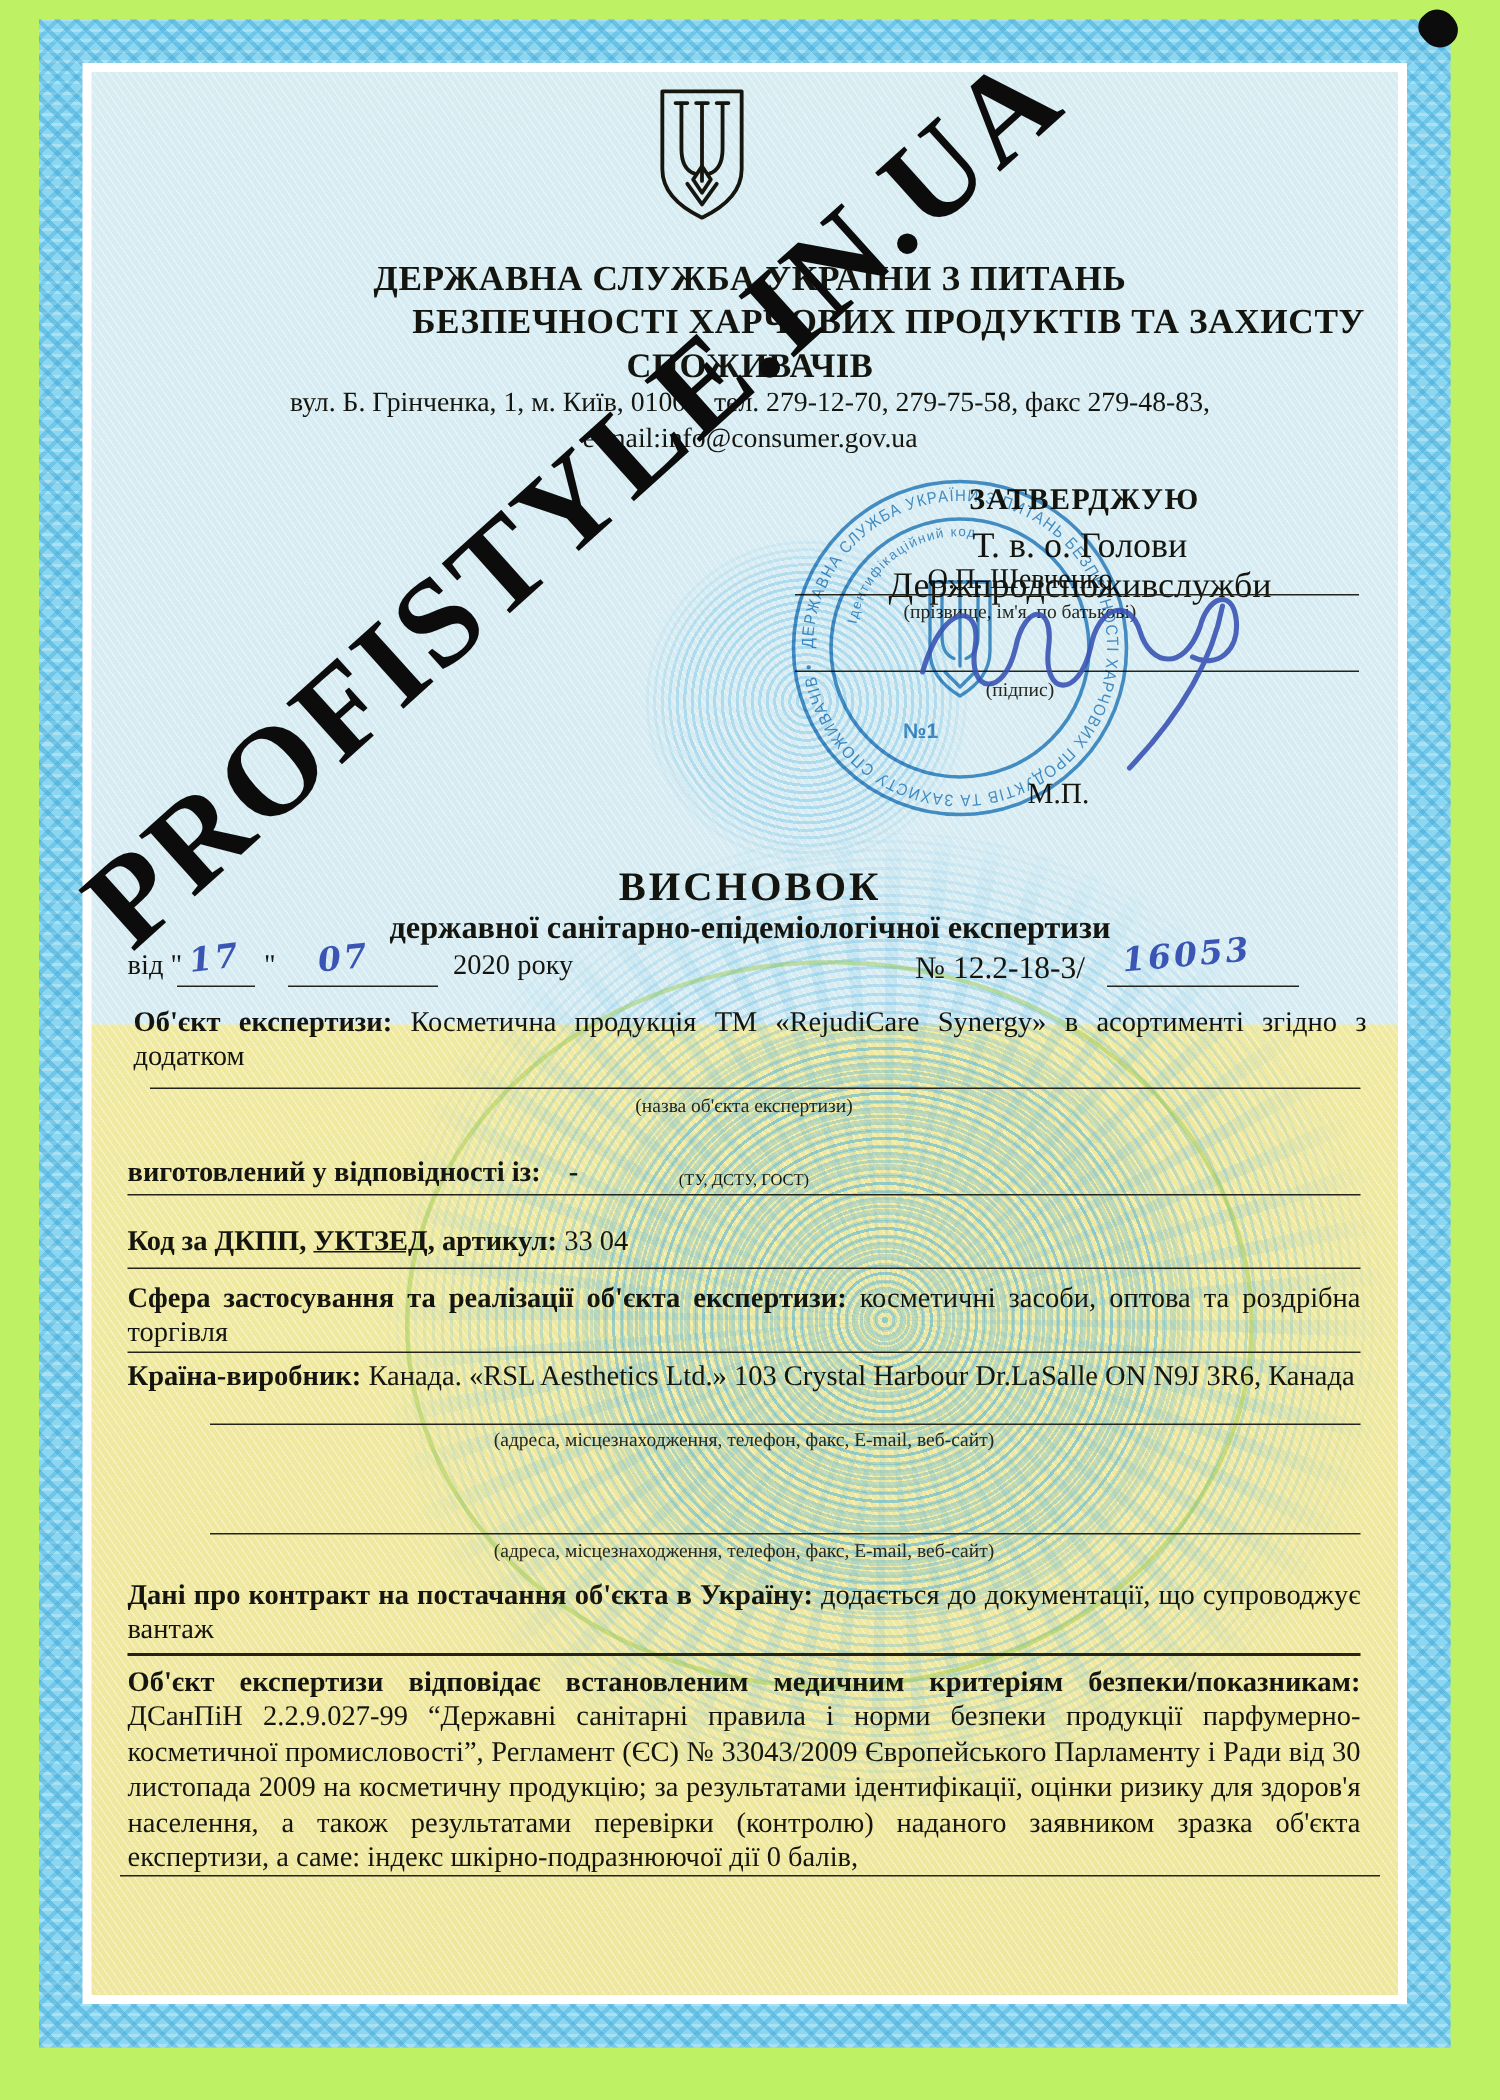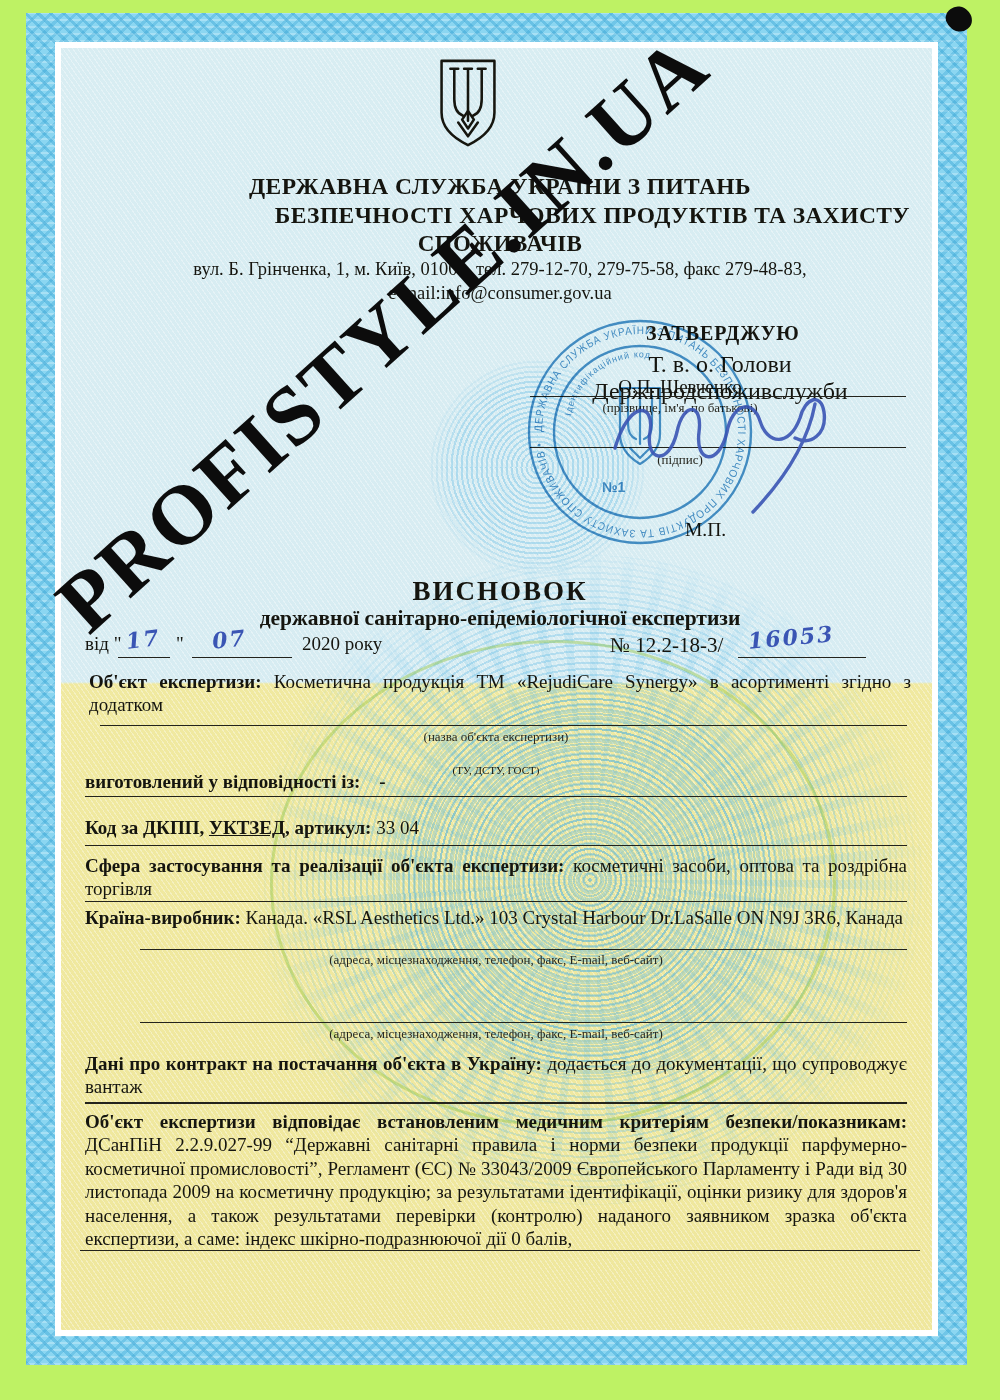--- a/index.html
+++ b/index.html
@@ -175,21 +175,21 @@
     <span>Косметична продукція ТМ «RejudiCare Synergy» в асортименті згідно з додатком</span>
   </p>
   <div class="hline" style="left:100px;top:725px;width:807px;"></div>
   <div class="t c cap" style="left:85px;top:729px;width:822px;">(назва об'єкта експертизи)</div>
 
   <p class="t body-txt" style="left:85px;top:770px;width:822px;margin:0;">
     <b>виготовлений у відповідності із:</b>
     <span style="margin-left:14px;font-weight:bold;">-</span>
   </p>
   <div class="hline" style="left:85px;top:796px;width:822px;"></div>
-  <div class="t c" style="left:85px;top:764px;width:822px;font-size:11px;text-align:center;">(ТУ, ДСТУ, ГОСТ)</div>
+  <div class="t c" style="left:85px;top:781px;width:822px;font-size:11px;text-align:center;">(ТУ, ДСТУ, ГОСТ)</div>
 
   <p class="t body-txt" style="left:85px;top:816px;width:822px;margin:0;">
     <b>Код за ДКПП, </b><b class="u-inline">УКТЗЕД</b><b>, артикул:</b>
     <span>33 04</span>
   </p>
   <div class="hline" style="left:85px;top:845px;width:822px;"></div>
 
   <p class="t j body-txt" style="left:85px;top:854px;width:822px;margin:0;">
     <b>Сфера застосування та реалізації об'єкта експертизи:</b>
     <span>косметичні засоби, оптова та роздрібна торгівля</span>

